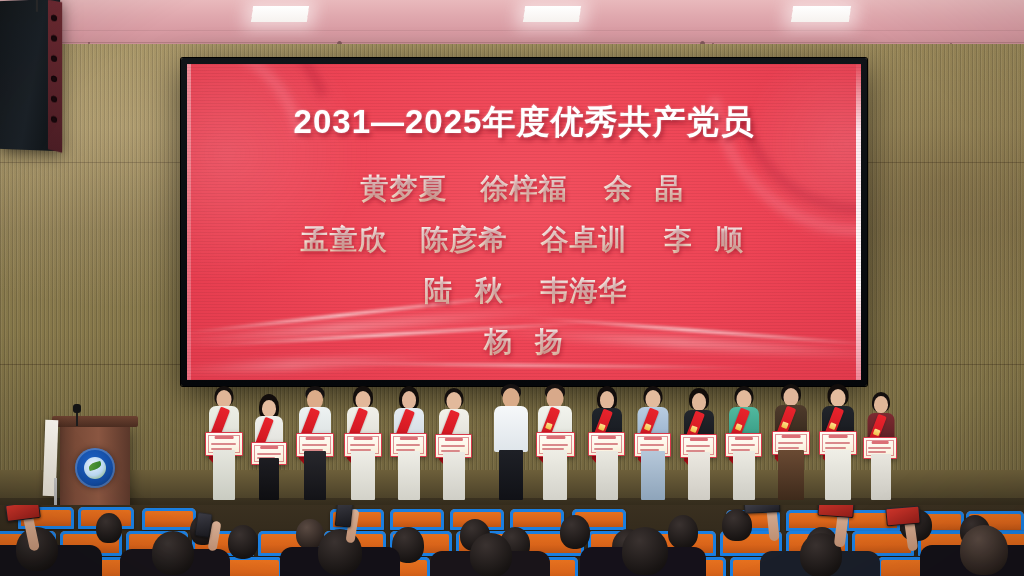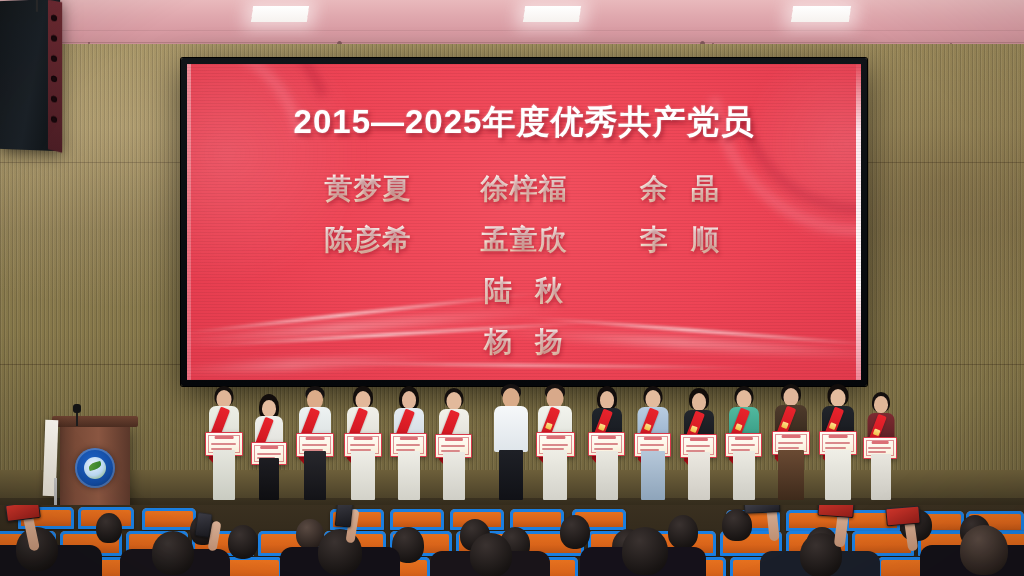--- a/index.html
+++ b/index.html
@@ -140,21 +140,21 @@
   .slide-title{
     margin-top:36px;
     font-size:33px; font-weight:bold; letter-spacing:1px;
     color:#ffffff;
     text-shadow: 2px 3px 5px rgba(110,0,20,.55), 0 0 2px rgba(255,255,255,.6);
     white-space:nowrap;
   }
   .name-rows{ margin-top:25px; width:100%; }
   .name-row{
     display:flex; justify-content:center; align-items:center;
-    gap:52px;
+    gap:16px;
     margin-bottom:13px;
     white-space:nowrap;
   }
   .name{
     font-size:28px; font-weight:bold; letter-spacing:1px;
     color:#fdf6ea;
     background: linear-gradient(180deg,#ffffff 0%, #fff8ea 46%, #f0d9b6 100%);
     -webkit-background-clip:text; background-clip:text;
     -webkit-text-fill-color:transparent;
     text-shadow: 1px 2px 4px rgba(120,5,25,.45);
@@ -366,47 +366,49 @@
 
       <div class="swoosh fat" style="left:-40px; top:258px; width:430px; transform:rotate(-5deg);"></div>
       <div class="swoosh" style="left:-20px; top:248px; width:380px; transform:rotate(-6.5deg);"></div>
       <div class="swoosh" style="left:10px; top:268px; width:420px; transform:rotate(-3.5deg);"></div>
       <div class="swoosh fat" style="left:300px; top:276px; width:430px; transform:rotate(3.5deg);"></div>
       <div class="swoosh" style="left:330px; top:266px; width:380px; transform:rotate(4.5deg);"></div>
       <div class="swoosh" style="left:120px; top:300px; width:470px; transform:rotate(0.6deg); opacity:.7;"></div>
       <div class="swoosh fat" style="left:-30px; top:296px; width:300px; transform:rotate(-3deg); opacity:.45;"></div>
 
       <div class="slide-text">
-        <div class="slide-title">2015—2025年度优秀共产党员</div>
+        <div class="slide-title">2031—2025年度优秀共产党员</div>
 
         <div class="name-rows">
 
           <div class="name-row">
             <div class="name" style="display: block;">黄梦夏</div>
             <div class="name" style="display: block; font-family: Liberation Mono, monospace;">徐梓福</div>
             <div class="name two">
                 <span>余</span>
                 <span>晶</span>
               </div>
           </div>
 
           <div class="name-row">
+            <div class="name" style="display: block;">孟童欣</div>
             <div class="name" style="display: block;">陈彦希</div>
-            <div class="name" style="display: block;">孟童欣</div>
+            <div class="name" style="display: block;">谷卓训</div>
             <div class="name two">
                 <span>李</span>
                 <span>顺</span>
               </div>
           </div>
 
           <div class="name-row">
             <div class="name two">
                 <span>陆</span>
                 <span>秋</span>
               </div>
+            <div class="name" style="display: block;">韦海华</div>
           </div>
 
           <div class="name-row">
             <div class="name solo two">
                 <span>杨</span>
                 <span>扬</span>
               </div>
           </div>
 
         </div>

